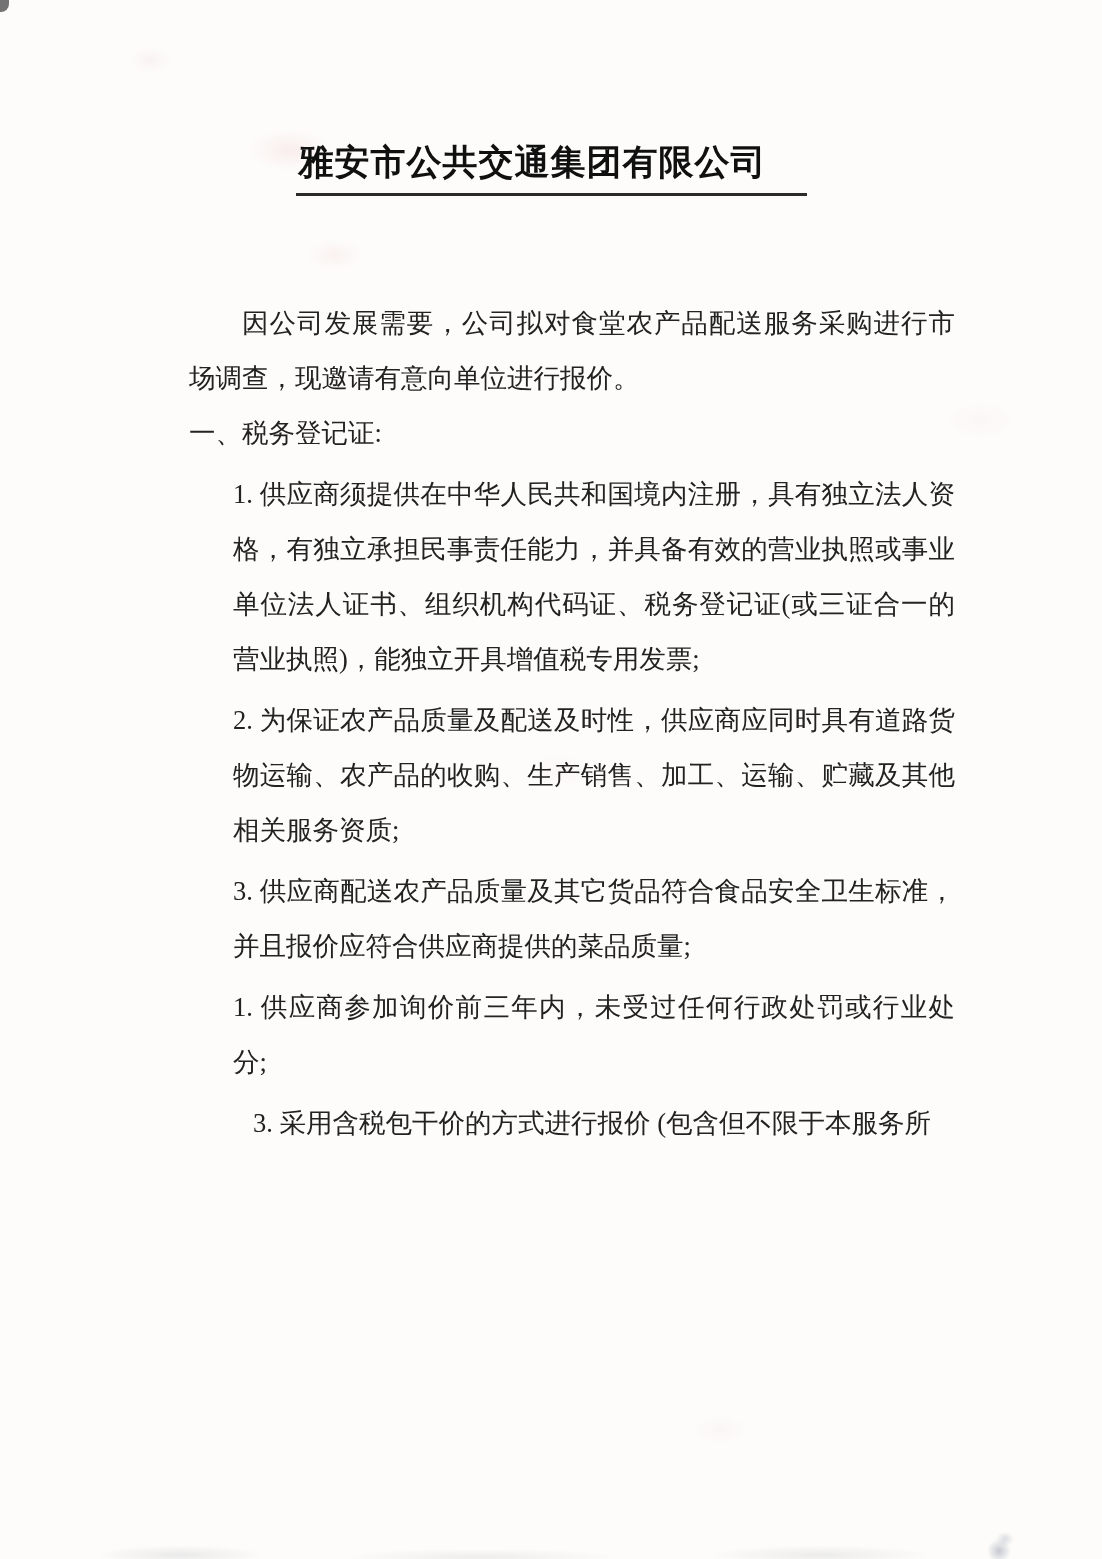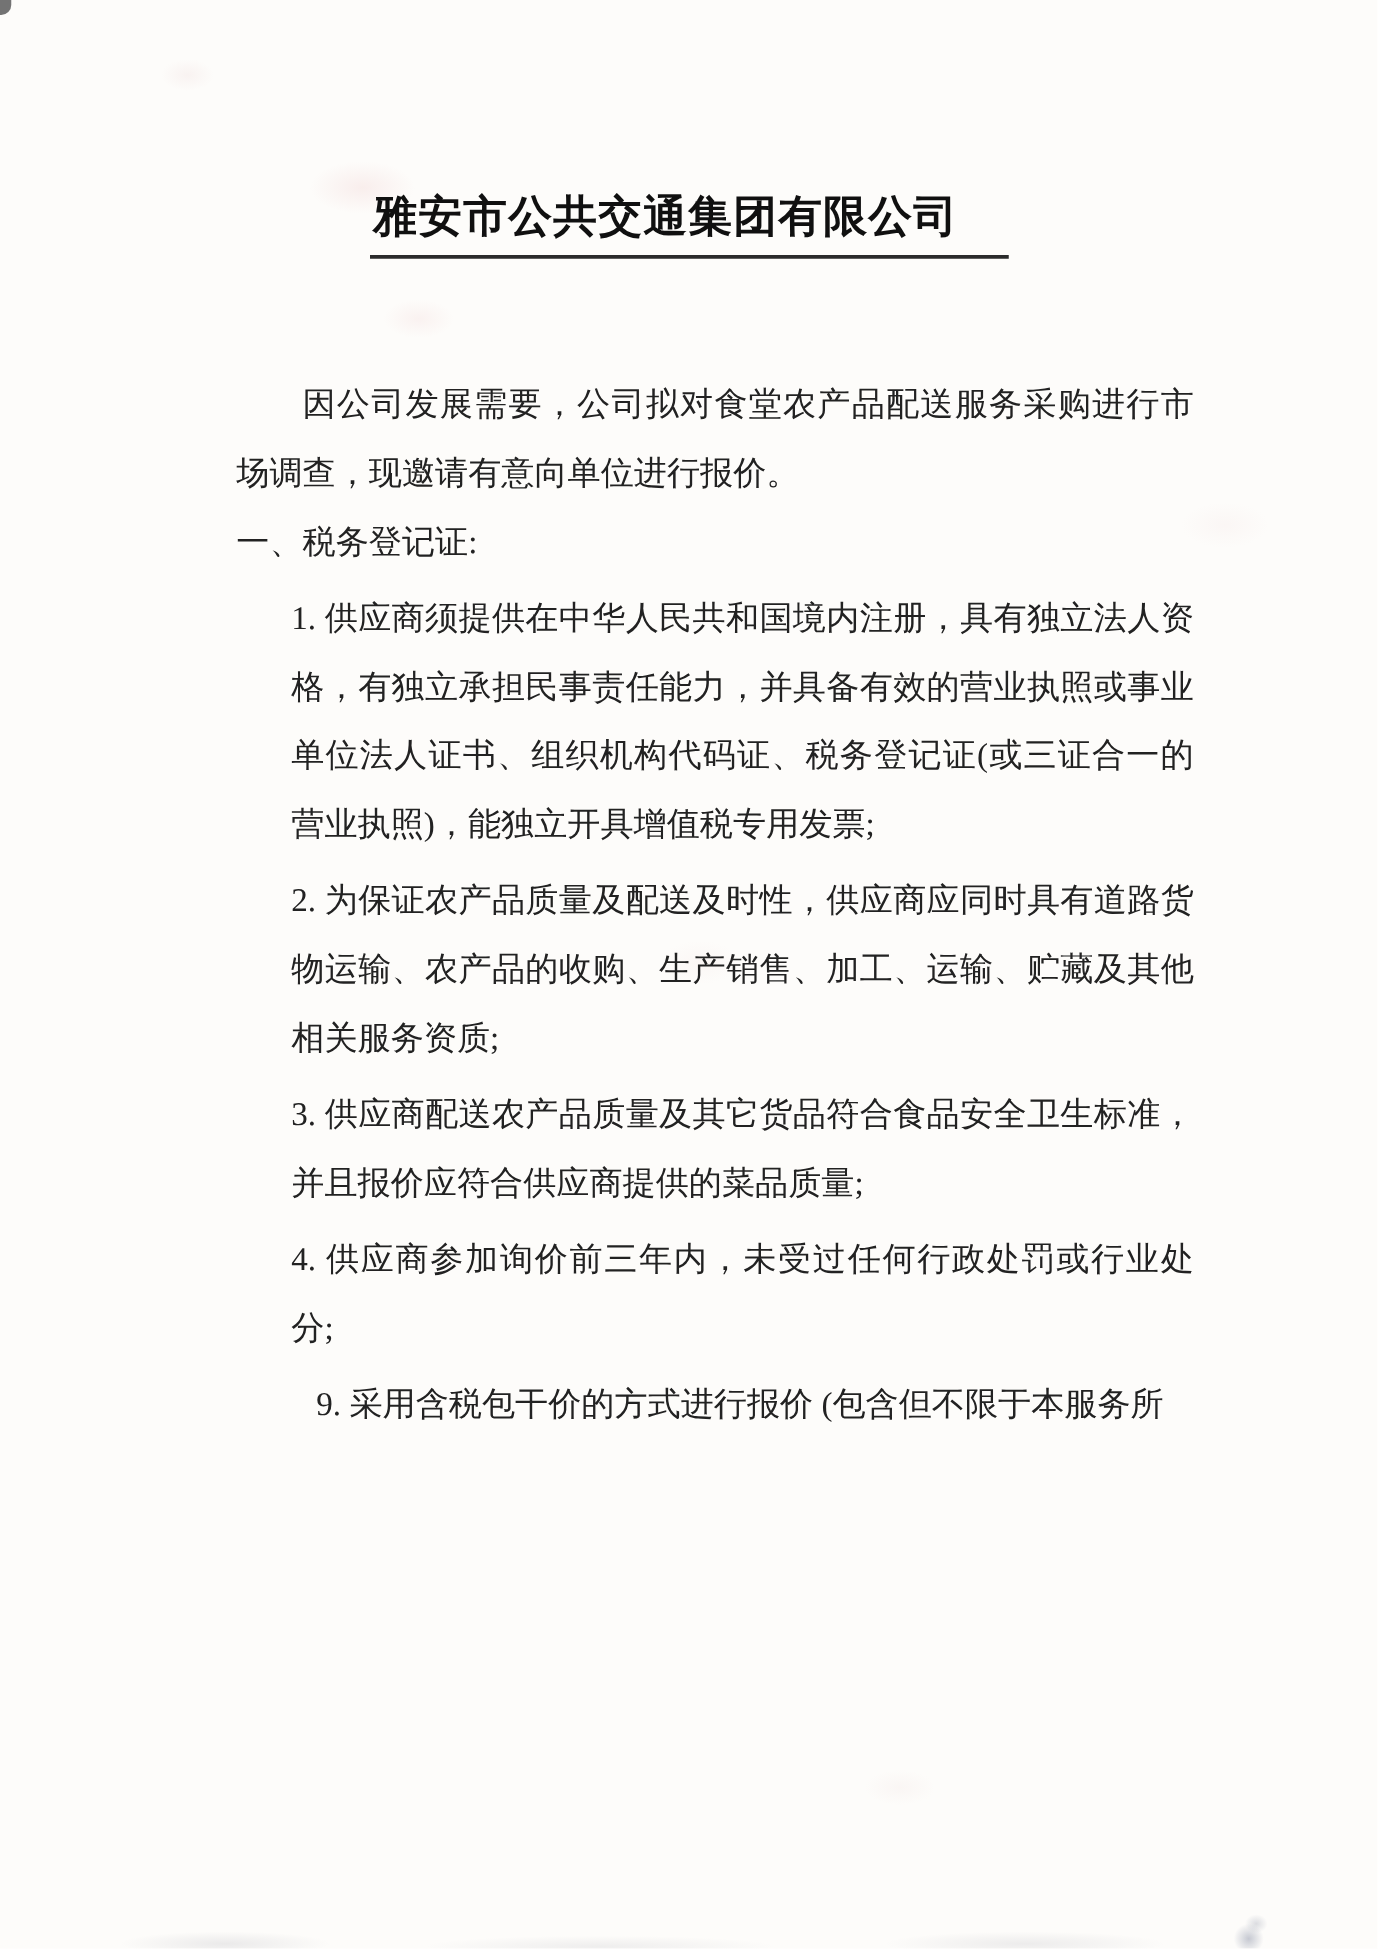--- a/index.html
+++ b/index.html
@@ -29,21 +29,21 @@
     top: 134px;
     left: 0;
     width: 100%;
     text-align: center;
     font-weight: 700;
     font-size: 35px;
     color: #101010;
     letter-spacing: 1px;
   }
   .title-line {
-    margin: 16px auto 19px auto;
+    margin: 5px auto 19px auto;
   }
   .title-line > span {
     display: inline-block;
     border-bottom: 3px solid #2b2b2b;
     padding: 0 3px 7px 3px;
   }
   .title-line.first > span {
     padding-right: 40px; 
   }
   .doc-body {
@@ -123,23 +123,23 @@
     <p class="heading">一、税务登记证:</p>
 
 
 
     <p class="num-item">1. 供应商须提供在中华人民共和国境内注册，具有独立法人资格，有独立承担民事责任能力，并具备有效的营业执照或事业单位法人证书、组织机构代码证、税务登记证(或三证合一的营业执照)，能独立开具增值税专用发票;</p>
 
     <p class="num-item">2. 为保证农产品质量及配送及时性，供应商应同时具有道路货物运输、农产品的收购、生产销售、加工、运输、贮藏及其他相关服务资质;</p>
 
     <p class="num-item">3. 供应商配送农产品质量及其它货品符合食品安全卫生标准，并且报价应符合供应商提供的菜品质量;</p>
 
-    <p class="num-item">4. 供应商参加询价前三年内，未受过任何行政处罚或行业处分;</p>
+    <p class="num-item">1. 供应商参加询价前三年内，未受过任何行政处罚或行业处分;</p>
 
 
-    <p class="sec3-item">9. 采用含税包干价的方式进行报价 (包含但不限于本服务所</p>
+    <p class="sec3-item">3. 采用含税包干价的方式进行报价 (包含但不限于本服务所</p>
 
   </div>
 
   <div class="bottom-band"></div>
   <div class="bottom-smudge"></div>
 
 </div>
 
 </body></html>

